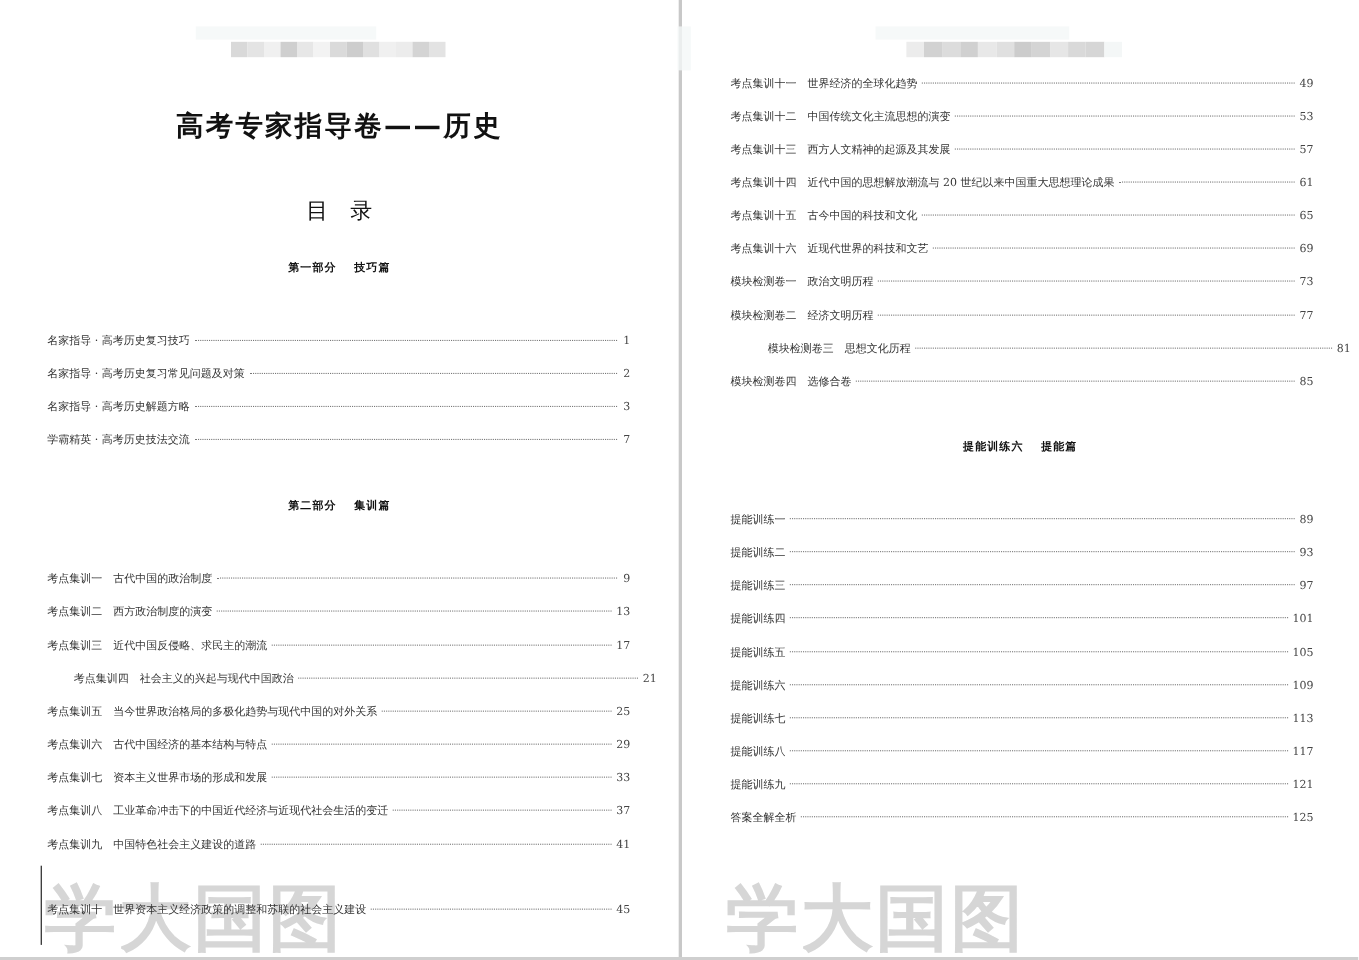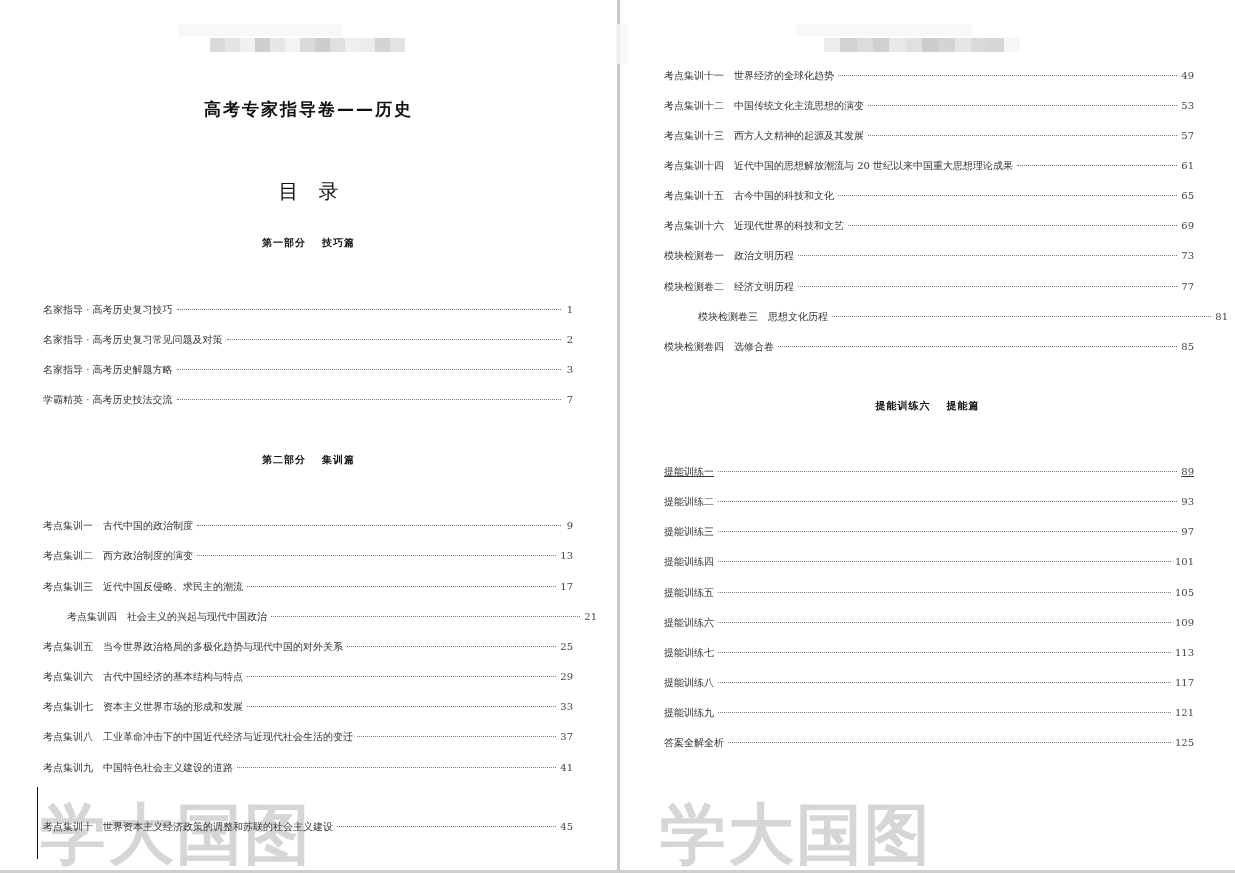--- a/index.html
+++ b/index.html
@@ -11,21 +11,21 @@
   .page-right { left: 620px; width: 615px; }
 
   .spine { position: absolute; left: 617px; top: 0; width: 3px; height: 873px; background: #c8c8c8; }
   .bottom-edge { position: absolute; left: 0; top: 870px; width: 1235px; height: 3px; background: #cfcfcf; }
 
   .header-blur { position: absolute; height: 14px; display: flex; }
   .header-blur .blk { flex: 1; height: 14px; }
   .header-blur-top { position: absolute; height: 12px; background: #f4f7f7; opacity: 0.8; }
 
   .book-title { position: absolute; left: 0; width: 617px; top: 98px; text-align: center;
-    font-family: "DejaVu Sans", "Liberation Sans", sans-serif; font-weight: bold; font-size: 17px;
+    font-family: "DejaVu Sans", "Liberation Sans", sans-serif; font-weight: bold; font-size: 25px;
     color: #111111; letter-spacing: 2px; }
   .toc-heading { position: absolute; left: 0; width: 617px; top: 178px; text-align: center;
     font-size: 20px; color: #111111; letter-spacing: 20px; padding-left: 20px; }
   .part-heading { position: absolute; text-align: center; font-family: "DejaVu Sans", "Liberation Sans", sans-serif;
     font-weight: bold; font-size: 10px; color: #111111; letter-spacing: 1px; }
   .page-left .part-heading { left: 0; width: 617px; }
   .page-right .part-heading { left: 0; width: 615px; }
   .part-heading .gap { display: inline-block; width: 16px; }
 
   .toc-row { position: absolute; display: flex; align-items: baseline; font-size: 10px; color: #333333; height: 14px; white-space: nowrap; }
@@ -222,21 +222,21 @@
     <span class="label"><span class="label-prefix">模块检测卷三</span><span class="label-sep"></span><span>思想文化历程</span></span>
     <span class="dots"></span>
     <span class="page-num">81</span>
   </div>
   <div class="toc-row" style="position:absolute;left:664px;width:530px;top:340px;">
     <span class="label"><span class="label-prefix">模块检测卷四</span><span class="label-sep"></span><span>选修合卷</span></span>
     <span class="dots"></span>
     <span class="page-num">85</span>
   </div>
 
-  <div class="toc-row" style="position:absolute;left:664px;width:530px;top:465px;text-decoration:underline;">
+  <div class="toc-row" style="position:absolute;left:664px;width:530px;top:465px;">
     <span class="label">提能训练一</span>
     <span class="dots"></span>
     <span class="page-num">89</span>
   </div>
   <div class="toc-row" style="position:absolute;left:664px;width:530px;top:495px;">
     <span class="label">提能训练二</span>
     <span class="dots"></span>
     <span class="page-num">93</span>
   </div>
   <div class="toc-row" style="position:absolute;left:664px;width:530px;top:525px;">

